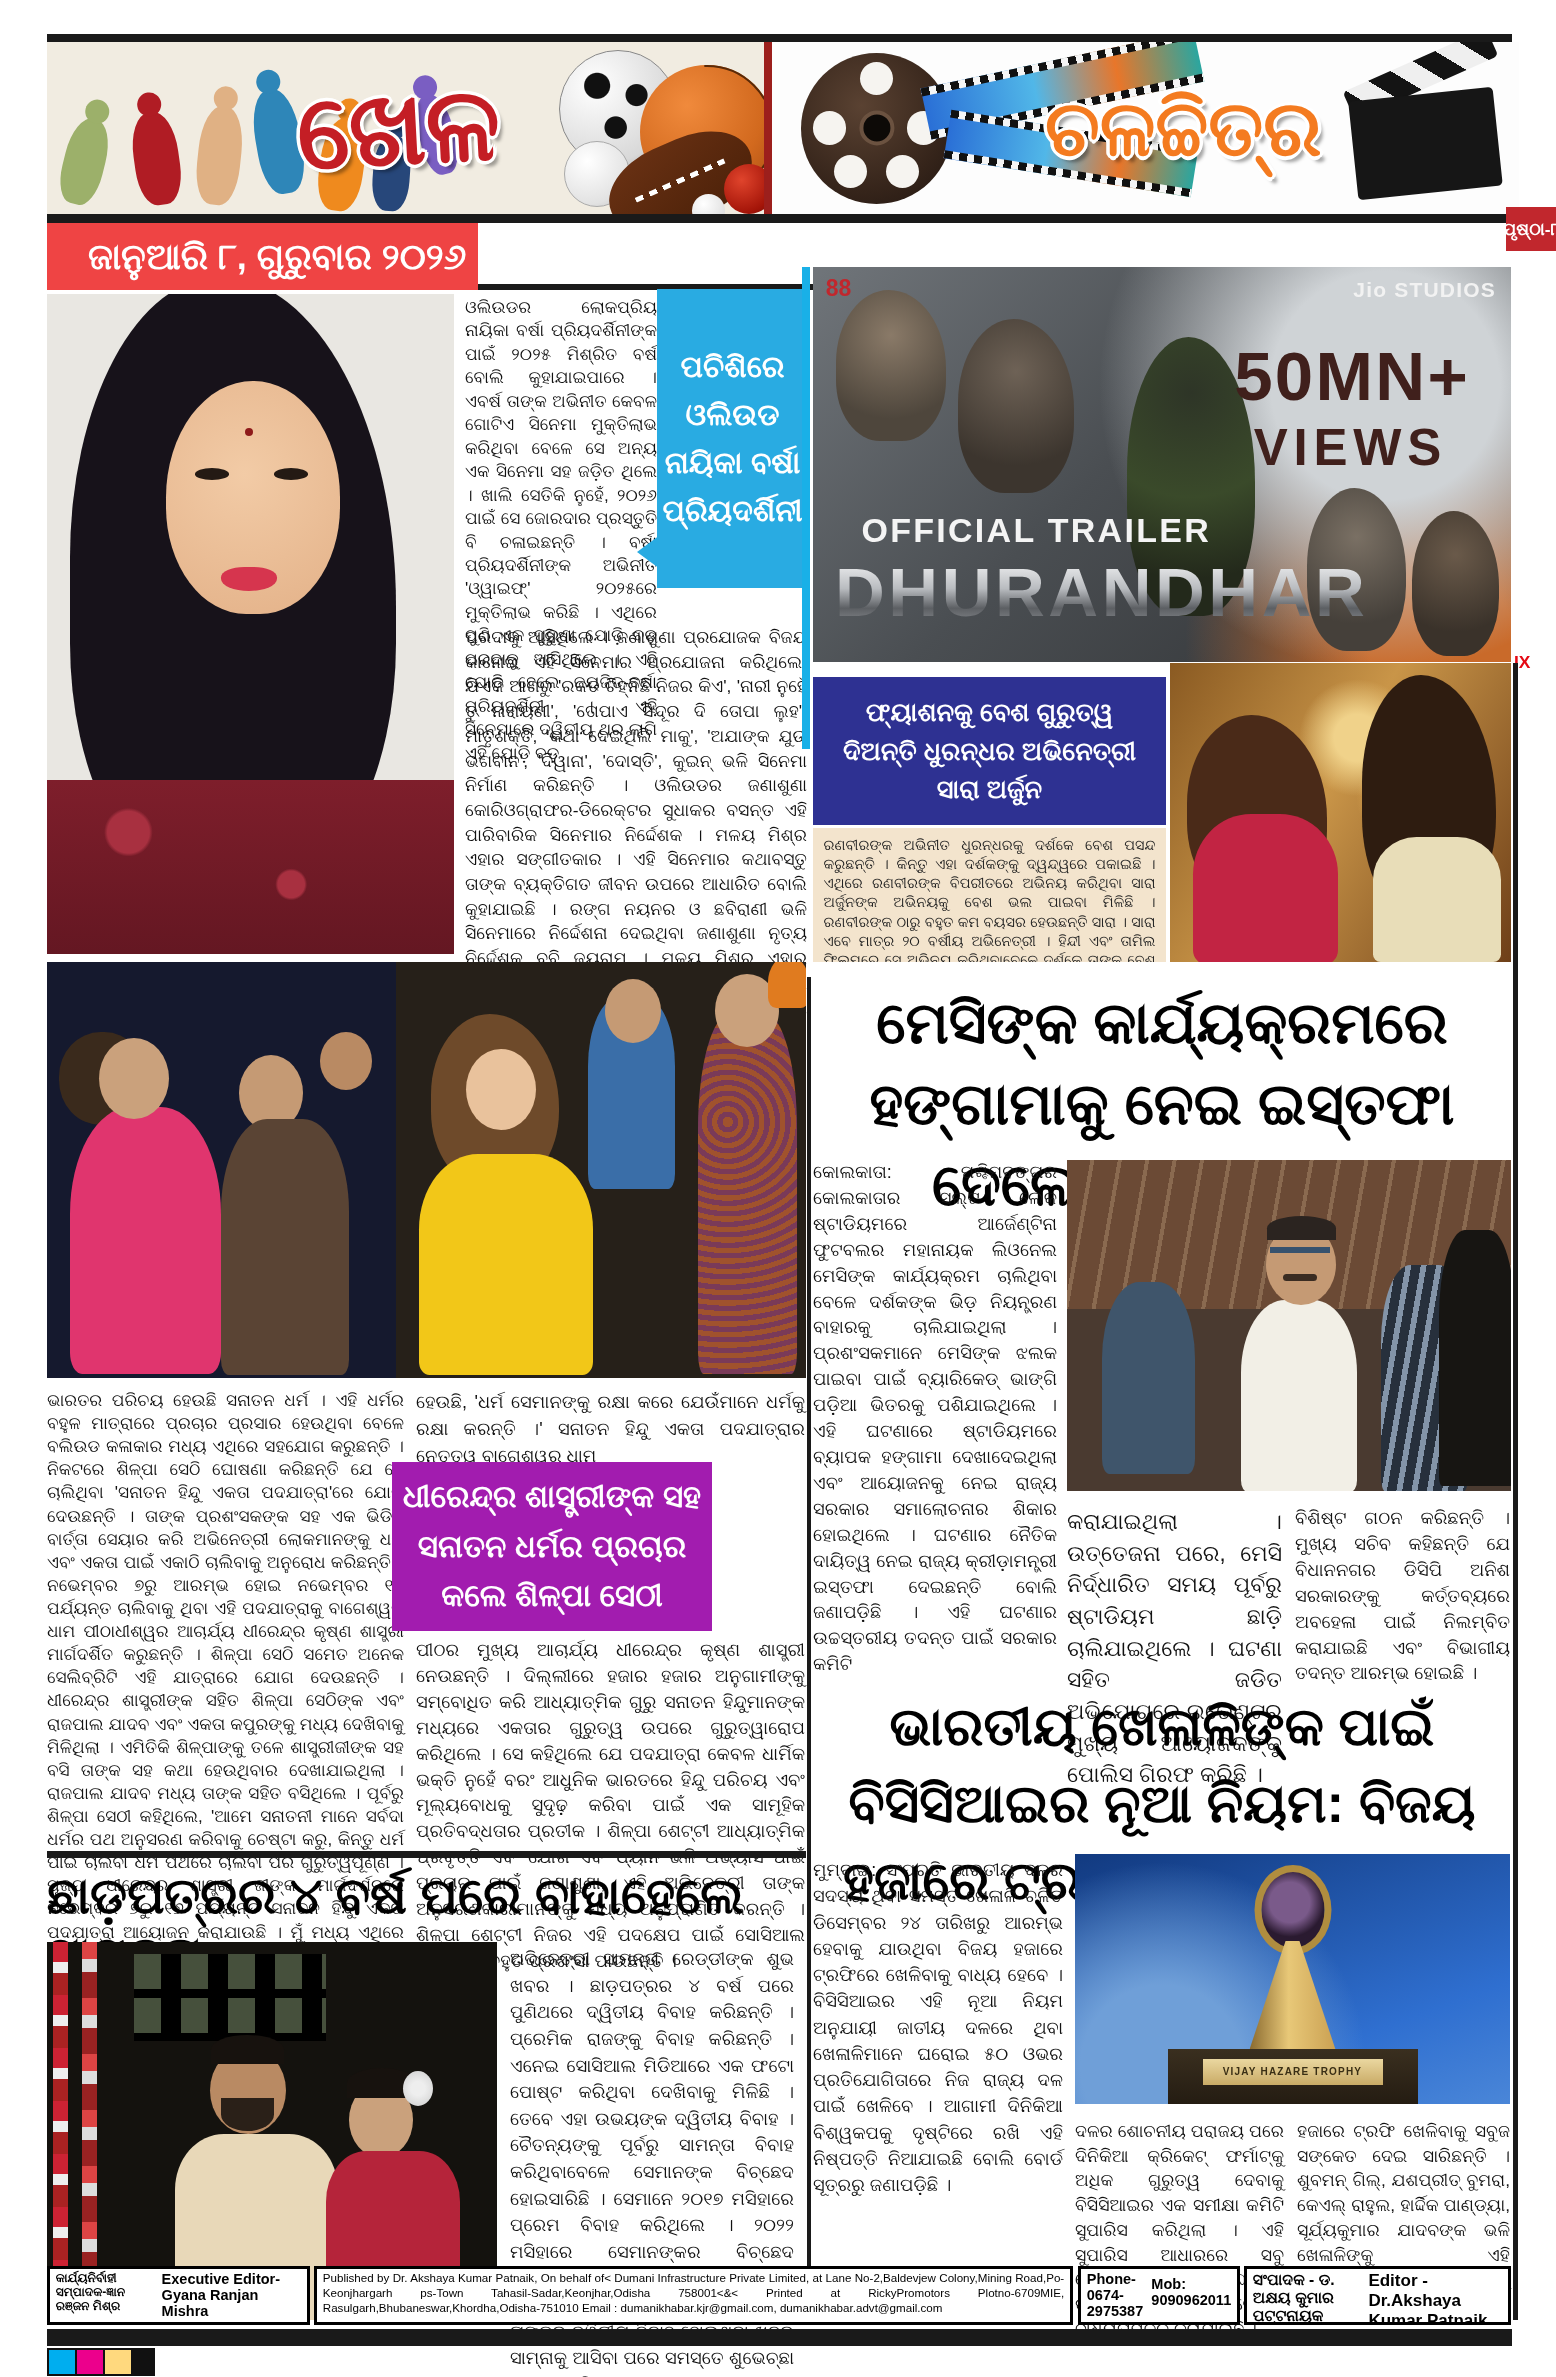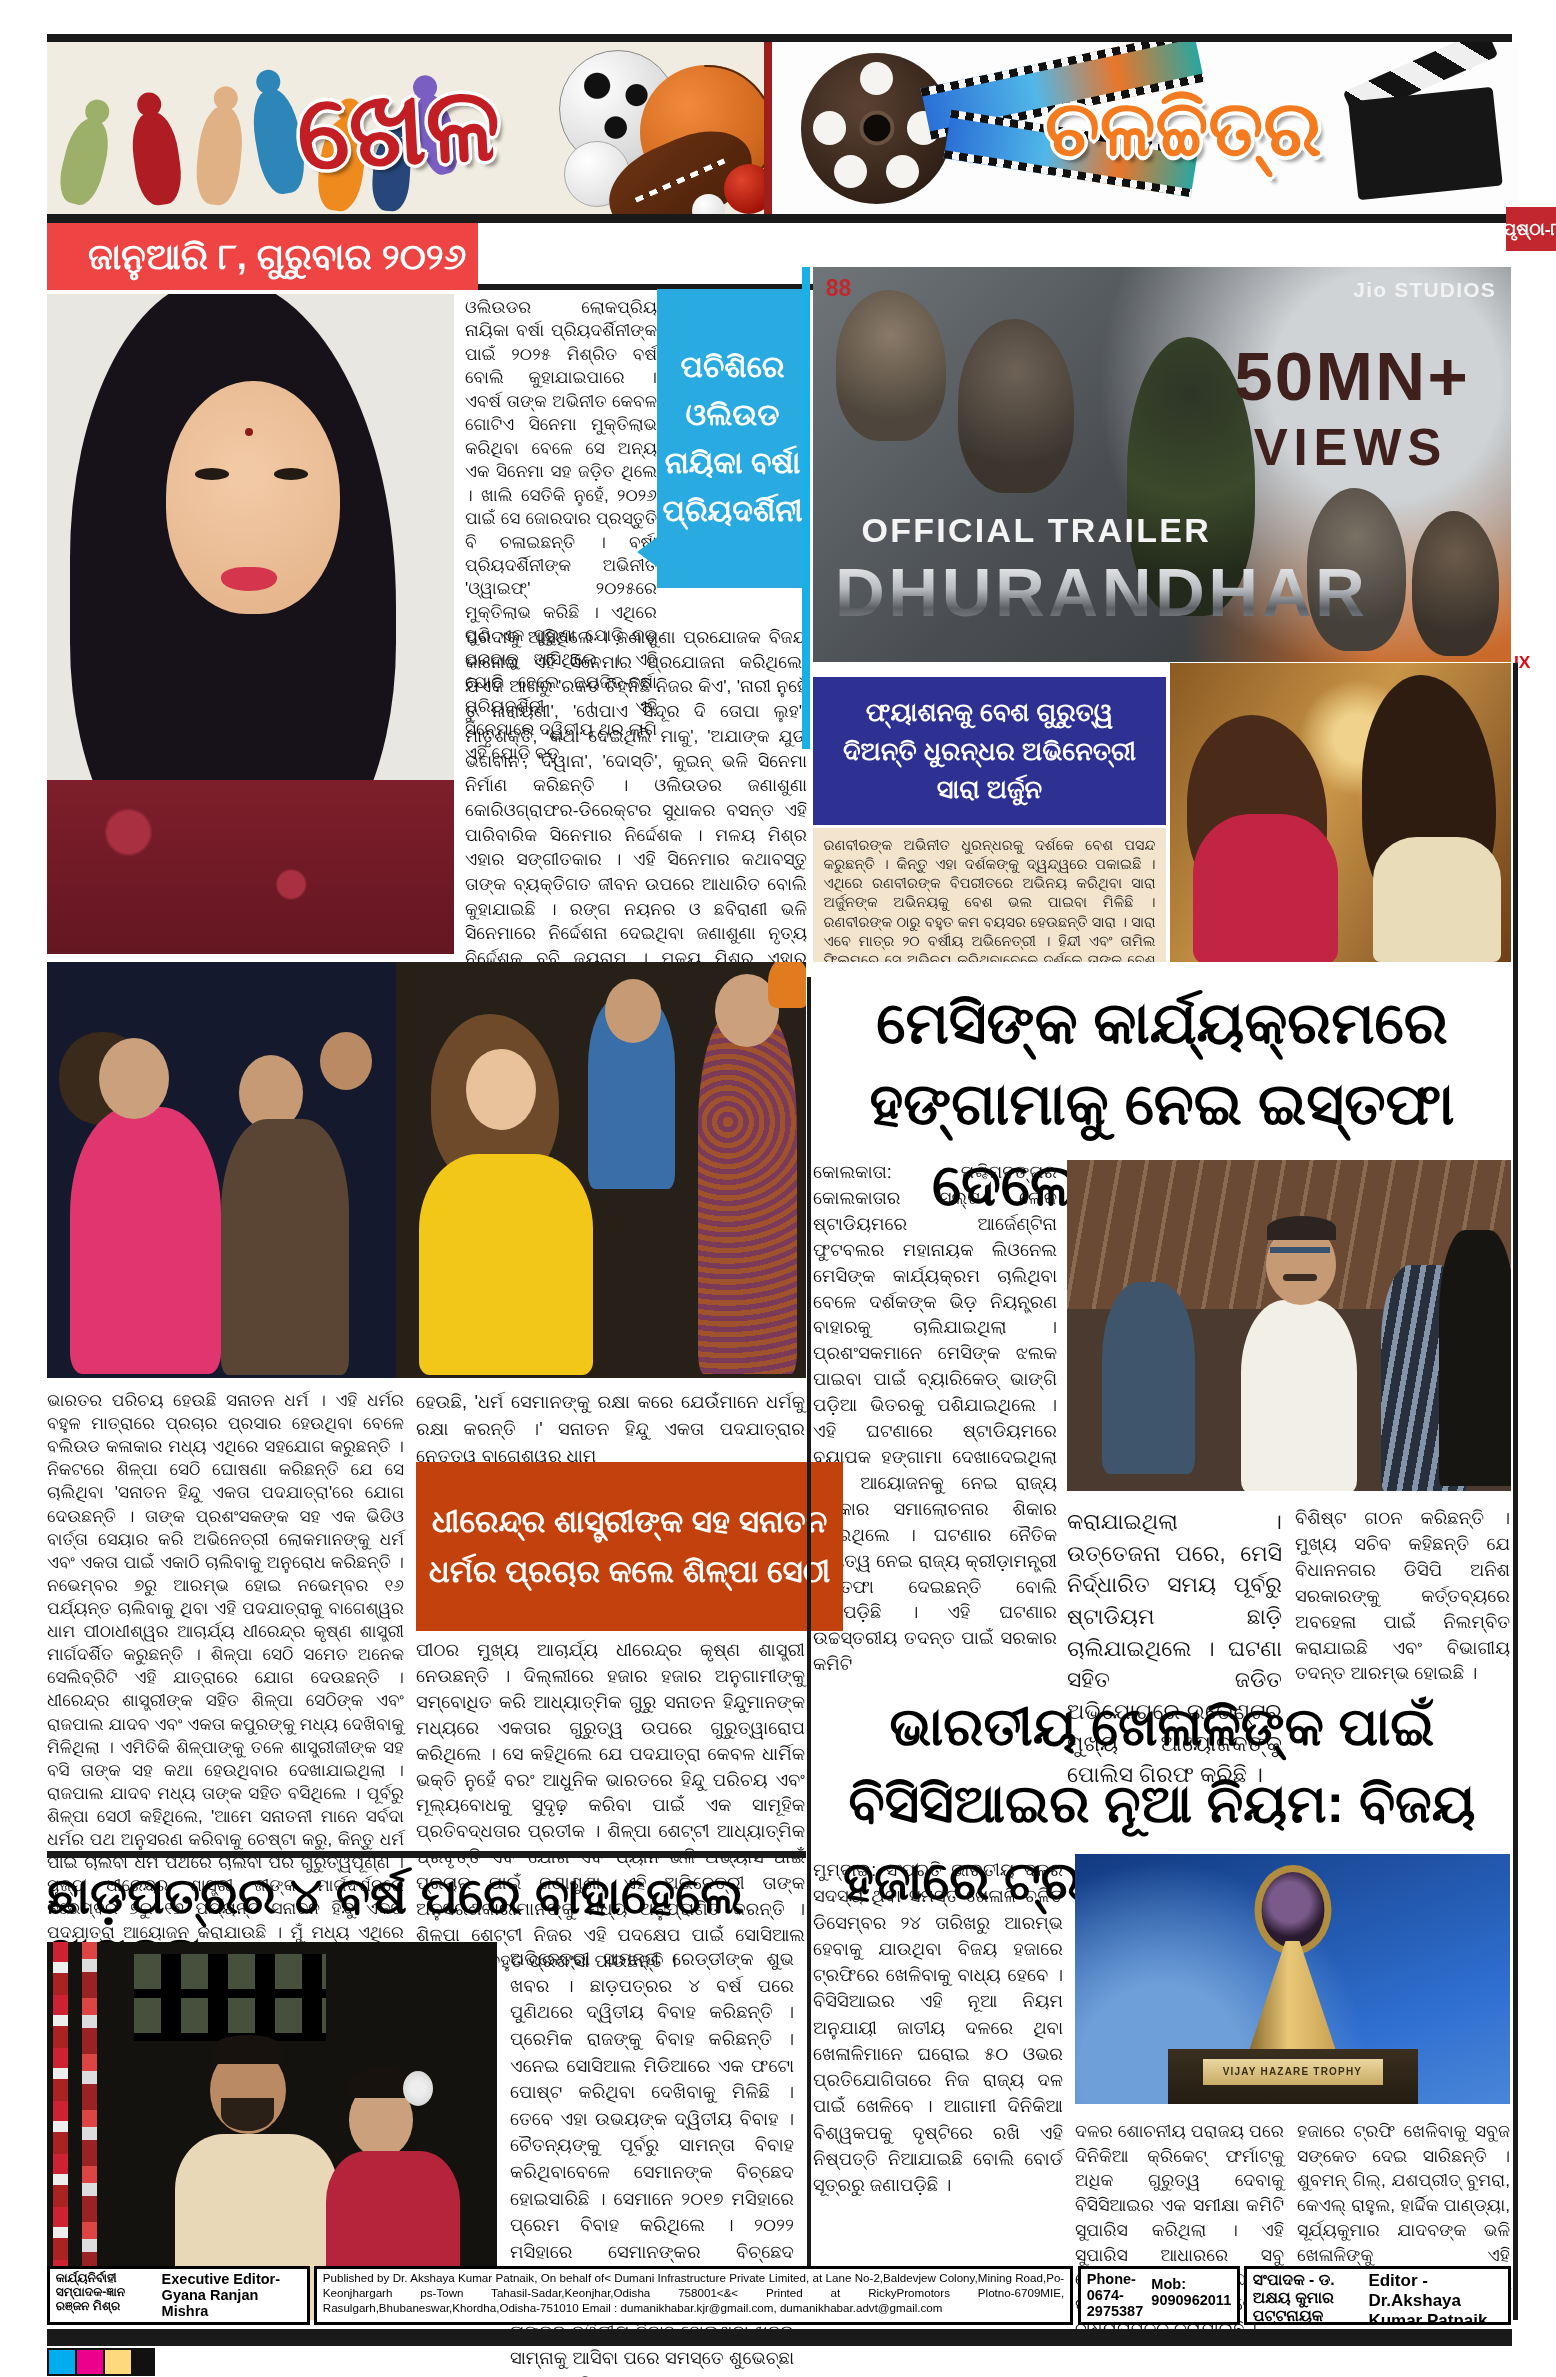--- a/index.html
+++ b/index.html
@@ -93,21 +93,21 @@
     background:radial-gradient(circle at 20% 85%,#6f9fd8 0 20%,transparent 50%),linear-gradient(160deg,#123a80,#2f6fd0 70%,#4a86d8);}
   .t-disc{position:absolute;left:50%;top:10.5px;transform:translateX(-50%);width:63px;height:76px;border-radius:50%;background:radial-gradient(circle at 45% 40%,#7a5a8a 0 35%,#2a1a30 60%);border:7px solid #b08d3f;}
   .t-neck{position:absolute;left:50%;top:87px;transform:translateX(-50%);width:87px;height:110px;background:linear-gradient(90deg,#8a6a2f,#e8c878 45%,#caa052);clip-path:polygon(42% 0,58% 0,100% 100%,0 100%);}
   .t-base{position:absolute;left:50%;top:195px;transform:translateX(-50%);width:250px;height:55px;background:linear-gradient(#3a2f1f,#241c12);}
   .t-plate{position:absolute;left:50%;top:205px;transform:translateX(-50%);width:180px;height:25.6px;background:linear-gradient(#ead7a0,#c9ab66);color:#3a2f15;font-size:10px;font-weight:bold;display:flex;align-items:center;justify-content:center;letter-spacing:1.2px;}
 
   
   .event-photo{left:47px;top:962px;width:759px;height:416px;overflow:hidden;background:#15192e;}
   .ev-right{position:absolute;left:349px;top:0;width:410px;height:100%;background:#262019;}
   .blob{position:absolute;border-radius:50%;}
-  .shilpa-box{left:416px;top:1462px;width:427px;height:169px;background:#c2410c;color:#fff;font-weight:bold;font-size:31px;line-height:1.6;display:flex;align-items:center;justify-content:center;text-align:center;}
+  .shilpa-box{left:392px;top:1462px;width:320px;height:169px;background:#a21caf;color:#fff;font-weight:bold;font-size:31px;line-height:1.6;display:flex;align-items:center;justify-content:center;text-align:center;}
   .samantha-headline{left:47px;top:1867px;width:727px;height:64px;font-size:50px;}
   .wedding-photo{left:47px;top:1942px;width:450px;height:378px;overflow:hidden;background:#14120e;}
   .window{position:absolute;left:87px;top:11.6px;width:192px;height:87px;background:
      linear-gradient(90deg,transparent 0 27px,#000 27px 31px) 0 0/47px 100%,
      linear-gradient(transparent 0 35px,#000 35px 40px) 0 0/100% 44px,#46503c;}
   .garland{position:absolute;left:0;top:0;width:70px;height:100%;background:
      repeating-linear-gradient(#c23 0 20px,#eee 20px 31px,#a22 31px 53px) 5.8px 0/15px 100% no-repeat,
      repeating-linear-gradient(#d44 0 17.4px,#ddd 17.4px 30px,#922 30px 56px) 35px 0/15px 100% no-repeat;}
 
   

